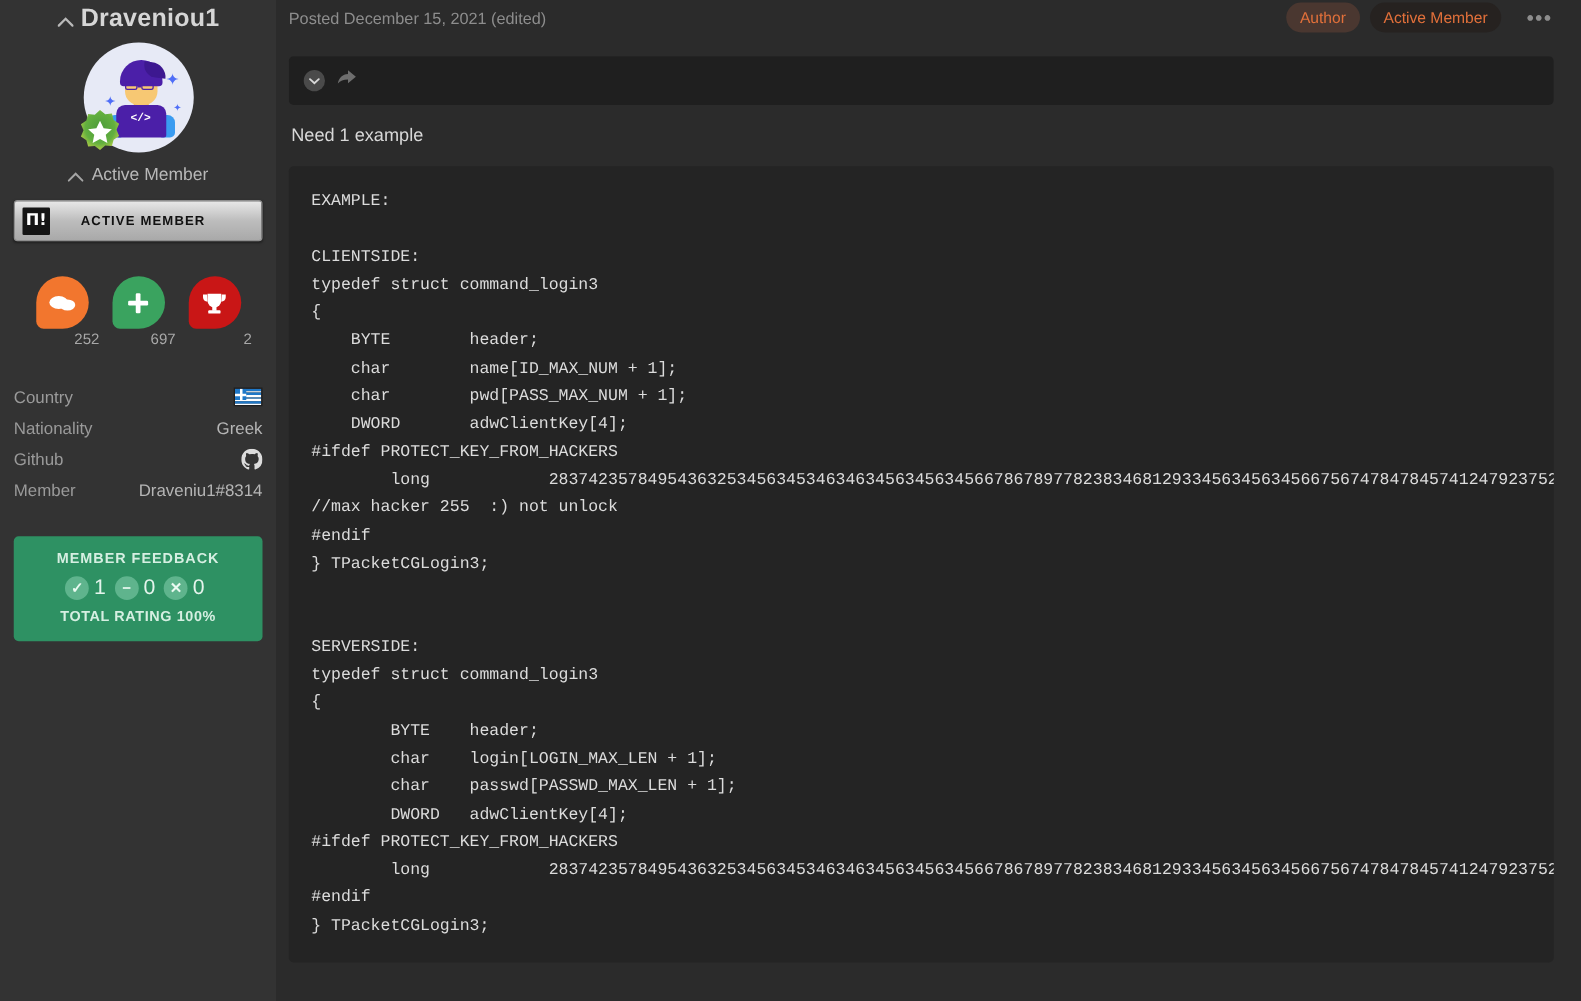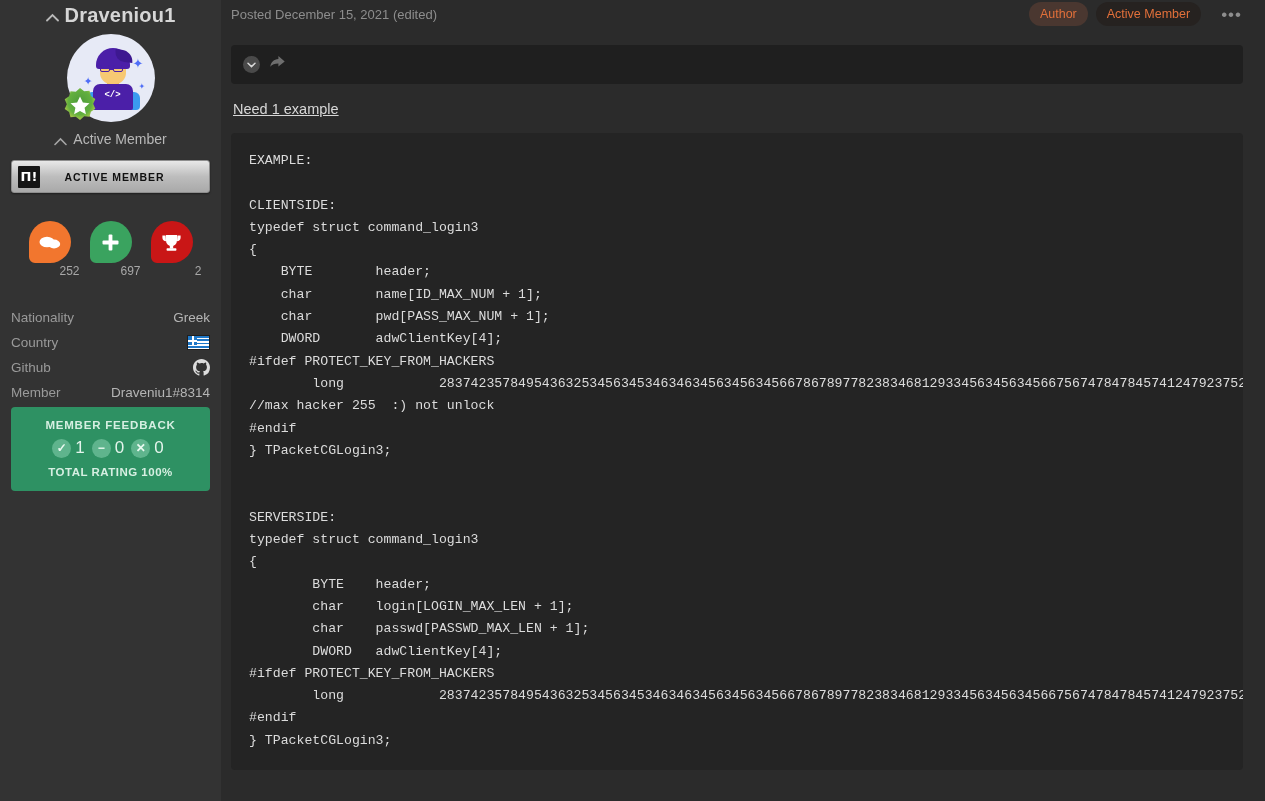--- a/index.html
+++ b/index.html
@@ -113,21 +113,21 @@
     border: 1px solid #1f1f1f;
   }
   .flag-gr .st { position:absolute; left:0; width:100%; height:1.67px; background:#1f78c8; }
   .flag-gr .wh { background:#fff; }
   .flag-gr .canton { position:absolute; left:0; top:0; width:9px; height:9px; background:#1f78c8; }
   .flag-gr .cross-v { position:absolute; left:3.5px; top:0; width:2px; height:9px; background:#fff; }
   .flag-gr .cross-h { position:absolute; left:0; top:3.5px; width:9px; height:2px; background:#fff; }
   .gh-icon { width: 17px; height: 17px; fill: #dcdcdc; }
 
   .feedback-box {
-    margin-top: 2px; background: #2e9163; border-radius: 4px;
+    margin-top: 24px; background: #2e9163; border-radius: 4px;
     padding: 12px 10px 13px; text-align: center;
   }
   .fb-title {
     font-size: 11.5px; font-weight: bold; color: #d6efe2;
     letter-spacing: .8px;
   }
   .fb-counts {
     display: flex; align-items: center; justify-content: center;
     gap: 2px; margin-top: 7px;
   }
@@ -178,21 +178,20 @@
   .quote-title {
     flex: 1; font-size: 13.5px; font-weight: bold; color: #e0e0e0;
   }
   .quote-share { color: #6e6e6e; }
   .quote-body {
     padding: 17px 14px 19px; font-size: 14px; color: #d8d8d8;
   }
   .plain-line {
     margin-top: 17px; font-size: 14.5px; color: #d8d8d8;
     padding-left: 2px;
-    text-decoration: underline;
   }
   .codeblock {
     margin-top: 16px; background: #242424; border-radius: 4px;
     padding: 17px 0 18px 18px;
     font-family: "Liberation Mono", monospace;
     font-size: 13.2px; line-height: 22.3px; color: #dcdcdc;
     white-space: pre; overflow: hidden;
   }
   .sb-track {
     position: absolute; right: 0; top: 0; width: 0px; height: 100%;
@@ -283,41 +282,41 @@
             <rect x="8.8" y="12" width="3.4" height="3.6"></rect>
             <rect x="5.6" y="15.2" width="9.8" height="2.6" rx=".7"></rect>
           </svg>
         </div>
         <div class="stat-count">2</div>
       </div>
     </div>
 
     <div class="info-table">
       <div class="info-row">
-        <span class="info-key">Nationality</span>
-        <span class="info-val">Greek</span>
-      </div>
-      <div class="info-row">
         <span class="info-key">Country</span>
         <span class="flag-gr">
           <span class="st" style="top:0px"></span>
           <span class="st wh" style="top:1.67px"></span>
           <span class="st" style="top:3.34px"></span>
           <span class="st wh" style="top:5.01px"></span>
           <span class="st" style="top:6.68px"></span>
           <span class="st wh" style="top:8.35px"></span>
           <span class="st" style="top:10.02px"></span>
           <span class="st wh" style="top:11.69px"></span>
           <span class="st" style="top:13.36px"></span>
           <span class="canton"></span>
           <span class="cross-v"></span>
           <span class="cross-h"></span>
         </span>
       </div>
       <div class="info-row">
+        <span class="info-key">Nationality</span>
+        <span class="info-val">Greek</span>
+      </div>
+      <div class="info-row">
         <span class="info-key">Github</span>
         <svg class="gh-icon" viewBox="0 0 16 16">
           <path d="M8 0C3.58 0 0 3.58 0 8c0 3.54 2.29 6.53 5.47 7.59.4.07.55-.17.55-.38 0-.19-.01-.82-.01-1.49-2.01.37-2.53-.49-2.69-.94-.09-.23-.48-.94-.82-1.13-.28-.15-.68-.52-.01-.53.63-.01 1.08.58 1.23.82.72 1.21 1.87.87 2.33.66.07-.52.28-.87.51-1.07-1.78-.2-3.64-.89-3.64-3.95 0-.87.31-1.59.82-2.15-.08-.2-.36-1.02.08-2.12 0 0 .67-.21 2.2.82a7.4 7.4 0 0 1 2-.27c.68 0 1.36.09 2 .27 1.53-1.04 2.2-.82 2.2-.82.44 1.1.16 1.92.08 2.12.51.56.82 1.27.82 2.15 0 3.07-1.87 3.75-3.65 3.95.29.25.54.73.54 1.48 0 1.07-.01 1.93-.01 2.2 0 .21.15.46.55.38A8.01 8.01 0 0 0 16 8c0-4.42-3.58-8-8-8z"></path>
         </svg>
       </div>
       <div class="info-row">
         <span class="info-key">Member</span>
         <span class="info-val">Draveniu1#8314</span>
       </div>
     </div>

